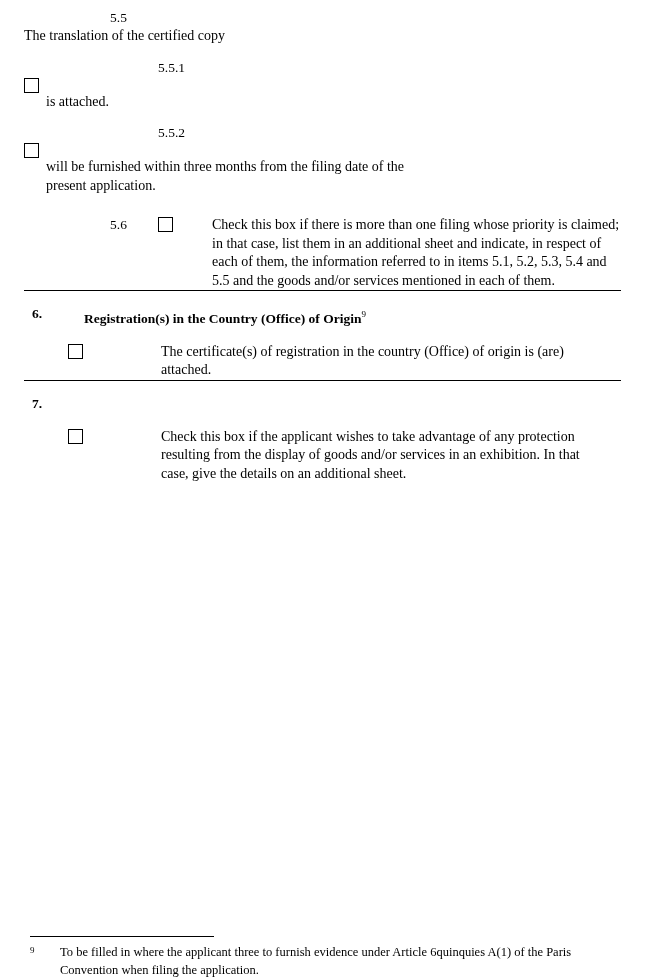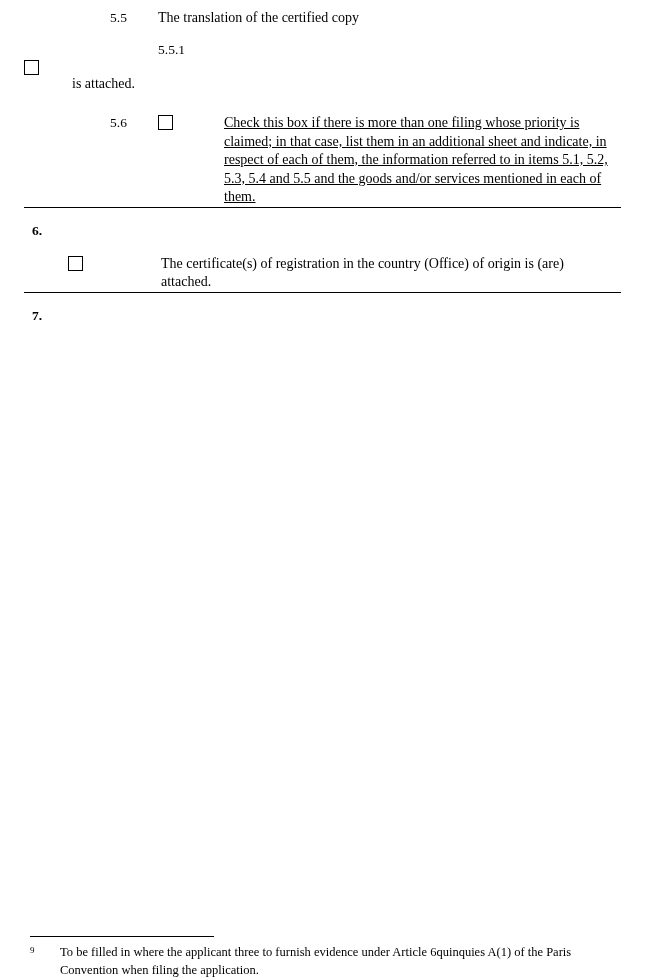--- a/index.html
+++ b/index.html
@@ -41,54 +41,53 @@
   .cbox {
     width: 15px;
     height: 15px;
     border: 1.4px solid #000;
     box-sizing: border-box;
     background: #fff;
     flex: 0 0 auto;
   }
 
   
-  .s55 { margin-top: 9px; }
+  .s55 { margin-top: 9px; flex-direction: column; }
   .s55 .num { width: 48px; margin-left: 86px; }
   .s55 .txt { margin-top: 0px; }
 
   .sub {
     display: flex;
     align-items: flex-start;
     margin-top: 13px;
     flex-direction: column;
   }
   .sub .subnum {
     width: 55px;
     margin-left: 134px;
     font-size: 13.5px;
     line-height: 18px;
   }
   .sub .cbox { margin-top: 1px; }
   .sub .subtxt {
-    margin-left: 48px;
+    margin-left: 22px;
     width: 390px;
   }
 
   
   .s56 {
     display: flex;
     align-items: flex-start;
     margin-top: 21px;
   }
   .s56 .num { width: 48px; margin-left: 86px; }
   .s56 .cbox { margin-top: 1px; }
   .s56 .txt {
-    margin-left: 51px;
+    margin-left: 39px;
     width: 412px;
-    text-decoration: underline;
   }
 
   
   hr.sep {
     border: none;
     border-top: 1.3px solid #000;
     margin: 0;
   }
   .hr1 { margin-top: 22px; }
   .hr2 { margin-top: 22px; }
@@ -169,44 +168,54 @@
     <div class="num">5.5</div>
     <div class="body-text txt">The translation of the certified copy</div>
   </div>
 
   <div class="sub">
     <div class="subnum">5.5.1</div>
     <div class="cbox"></div>
     <div class="body-text subtxt">is attached.</div>
   </div>
 
+  <div class="sub">
+    <div class="subnum">5.5.2</div>
+    <div class="cbox"></div>
+    <div class="body-text subtxt">will be furnished within three months from the filing date of the present application.</div>
+  </div>
 
   <div class="s56">
     <div class="num">5.6</div>
     <div class="cbox"></div>
     <div class="body-text txt">Check this box if there is more than one filing whose priority is claimed;  in that case, list them in an additional sheet and indicate, in respect of each of them, the information referred to in items 5.1, 5.2, 5.3, 5.4 and 5.5 and the goods and/or services mentioned in each of them.</div>
   </div>
 
   <hr class="sep hr1">
 
   <div class="heading">
     <div class="hnum">6.</div>
+    <div class="htitle"><span>Registration(s) in the Country (Office) of Origin</span><span class="sup">9</span></div>
   </div>
 
   <div class="checkblock">
     <div class="cbox"></div>
     <div class="body-text cbtxt">The certificate(s) of registration in the country (Office) of origin is (are) attached.</div>
   </div>
 
   <hr class="sep hr2">
 
   <div class="heading">
     <div class="hnum">7.</div>
   </div>
 
+  <div class="checkblock">
+    <div class="cbox"></div>
+    <div class="body-text cbtxt">Check this box if the applicant wishes to take advantage of any protection resulting from the display of goods and/or services in an exhibition.  In that case, give the details on an additional sheet.</div>
+  </div>
 
   <div class="footnote-wrap">
     <hr class="footnote-rule">
     <div class="footnote">
       <div class="fnum">9</div>
       <div class="ftxt"><span>To be filled in where the applicant three to furnish evidence under Article </span><span class="ital">6quinquies</span><span> A(1) of the Paris Convention when filing the application.</span></div>
     </div>
   </div>
 
 </div>

